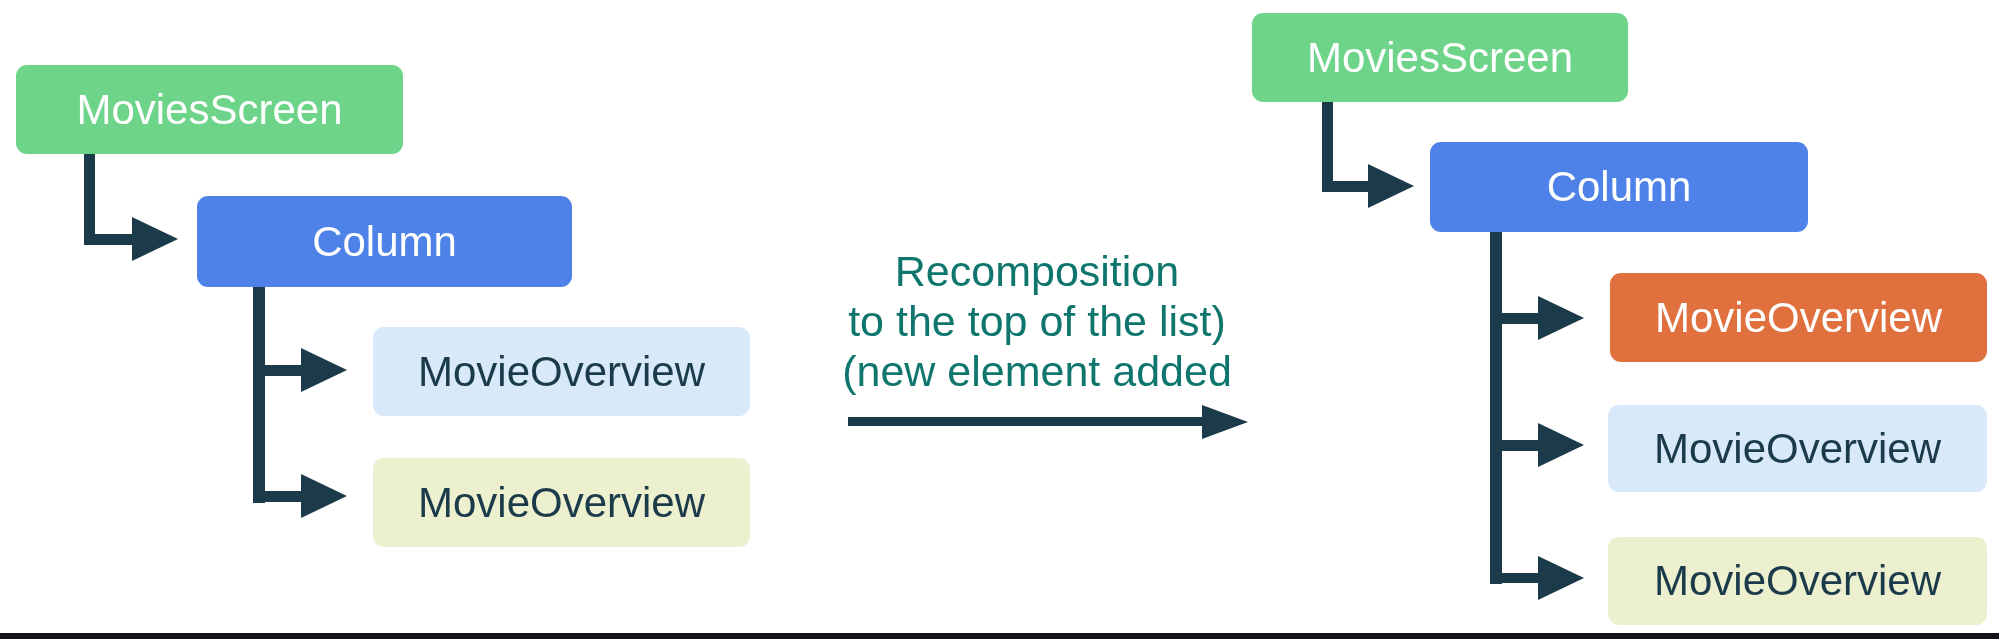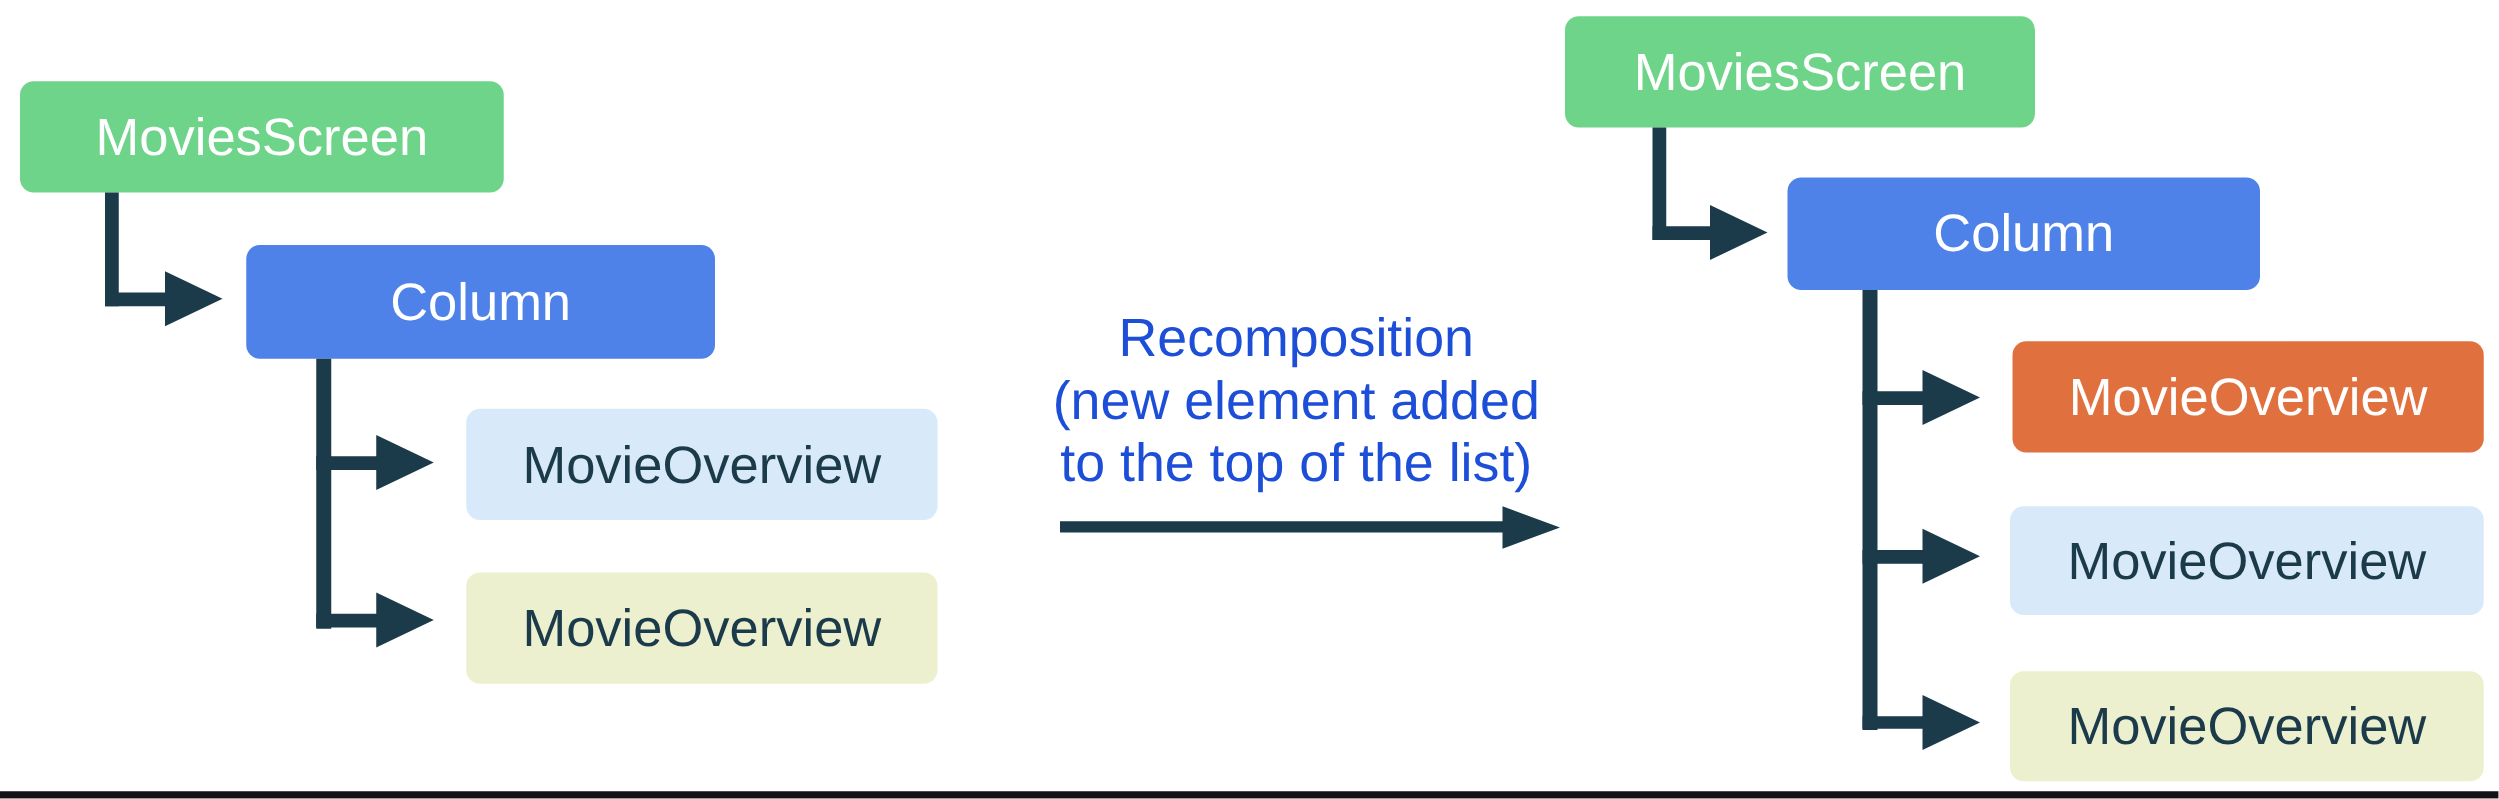--- a/index.html
+++ b/index.html
@@ -86,24 +86,24 @@
 
   <div class="seg" id="la-v" style="background-color: rgb(27, 58, 74);"></div>
   <div class="seg" id="la-h" style="background-color: rgb(27, 58, 74);"></div>
   <div class="head" id="la-a" style="border-left-color: rgb(27, 58, 74);"></div>
   <div class="seg" id="lb-v" style="background-color: rgb(27, 58, 74);"></div>
   <div class="seg" id="lb-h1" style="background-color: rgb(27, 58, 74);"></div>
   <div class="head" id="lb-a1" style="border-left-color: rgb(27, 58, 74);"></div>
   <div class="seg" id="lb-h2" style="background-color: rgb(27, 58, 74);"></div>
   <div class="head" id="lb-a2" style="border-left-color: rgb(27, 58, 74);"></div>
 
-  <div id="transition-label" style="color: #1d4ed8;">
+  <div id="transition-label" style="color: #0f766e;">
     <div>Recomposition</div>
+    <div>to the top of the list)</div>
     <div>(new element added</div>
-    <div>to the top of the list)</div>
   </div>
   <div class="seg" id="mid-shaft" style="background-color: rgb(27, 58, 74);"></div>
   <div class="head mid" id="mid-head" style="border-left-color: rgb(27, 58, 74);"></div>
 
   <div class="node" id="r-n0" style="background-color: rgb(110, 212, 137); color: rgb(255, 255, 255);">MoviesScreen</div>
   <div class="node" id="r-n1" style="background-color: rgb(78, 130, 232); color: rgb(255, 255, 255);">Column</div>
   <div class="node" id="r-n2" style="background-color: rgb(224, 113, 63); color: rgb(255, 255, 255);">MovieOverview</div>
   <div class="node" id="r-n3" style="background-color: rgb(216, 234, 250); color: rgb(27, 58, 74);">MovieOverview</div>
   <div class="node" id="r-n4" style="background-color: rgb(236, 240, 207); color: rgb(27, 58, 74);">MovieOverview</div>
 

